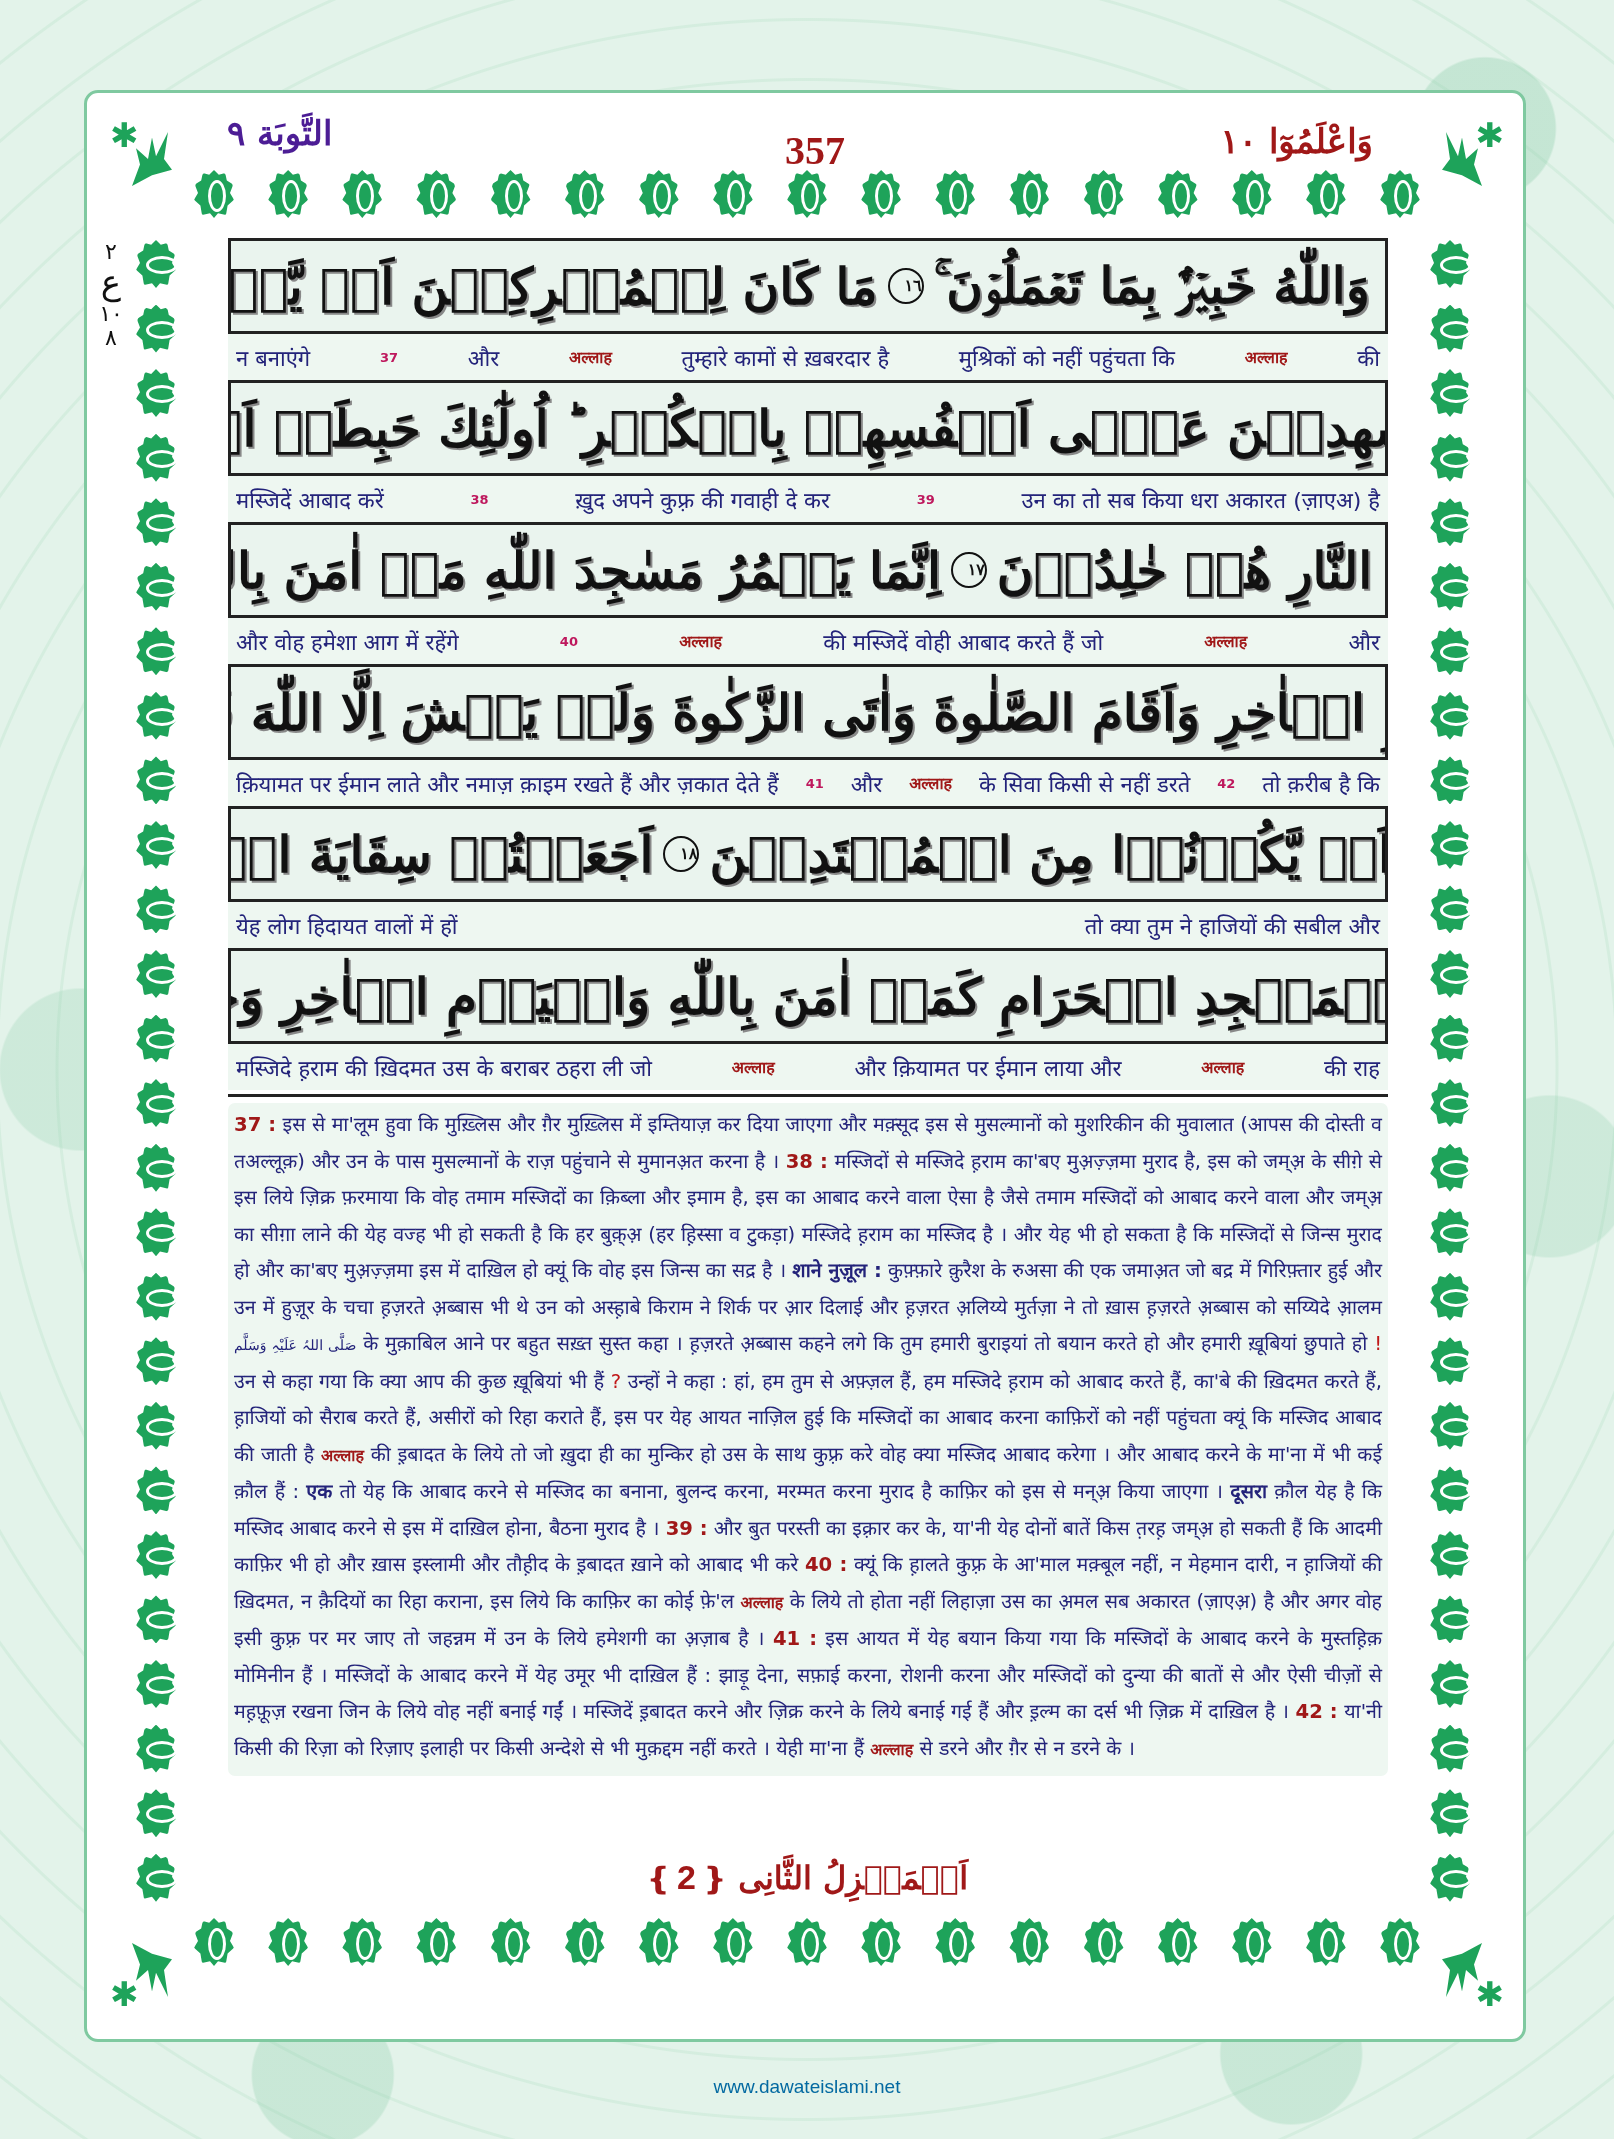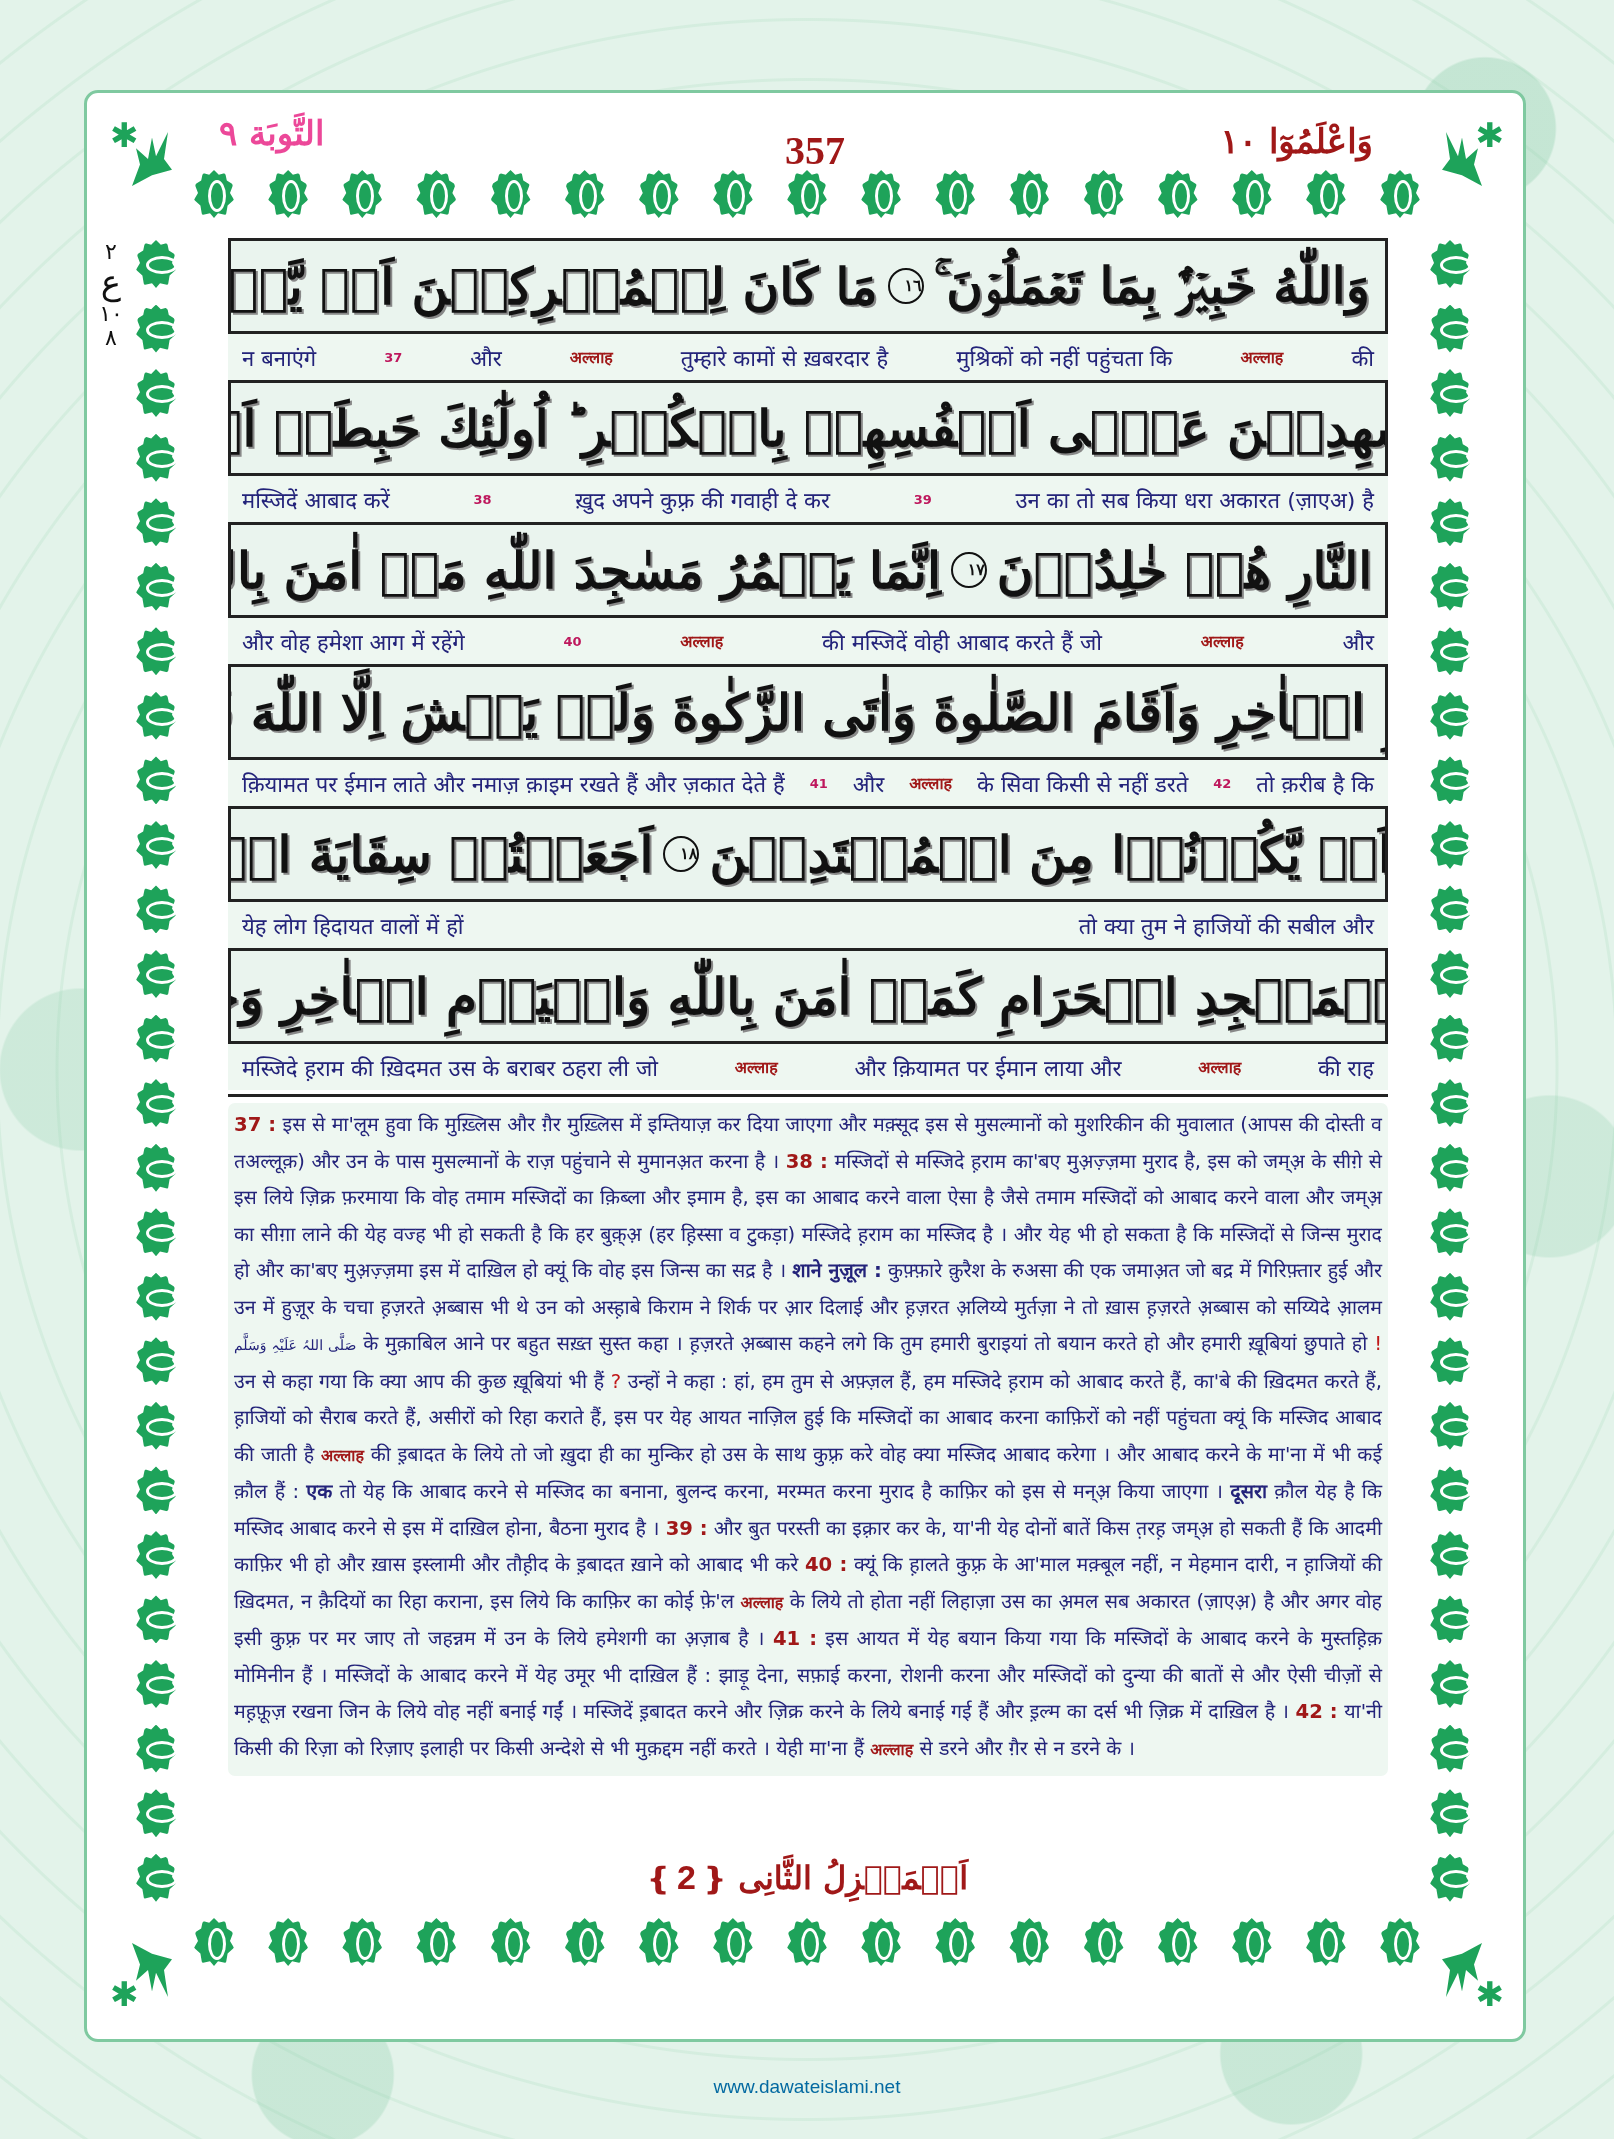--- a/index.html
+++ b/index.html
@@ -23,22 +23,22 @@
   .page {
     position: absolute; left: 84px; top: 90px; width: 1442px; height: 1952px;
     background: #ffffff;
     border: 3px solid #7fc9a0;
     border-radius: 14px;
   }
   .header {
     position: absolute; left: 0; right: 0; top: 20px; height: 60px;
   }
   .hdr-surah {
-    position: absolute; left: 132px; top: 0;
-    font-family: "DejaVu Serif", serif; font-size: 34px; color: #ec4899; direction: rtl;
+    position: absolute; left: 140px; top: 0;
+    font-family: "DejaVu Serif", serif; font-size: 34px; color: #4c1d95; direction: rtl;
     font-weight: bold;
   }
   .hdr-page {
     position: absolute; left: 0; right: 0; top: 14px; text-align: center;
     font-family: "Liberation Serif", serif; font-size: 40px; font-weight: bold; color: #a01818; padding-left: 20px;
   }
   .hdr-para {
     position: absolute; right: 150px; top: 8px;
     font-family: "DejaVu Serif", serif; font-size: 34px; color: #a01818; direction: rtl;
     font-weight: bold;
@@ -107,21 +107,21 @@
   }
   .ayah-box .marker {
     display: inline-block; width: 36px; height: 36px; border: 2px solid #111; border-radius: 50%;
     font-size: 16px; line-height: 32px; text-align: center; margin: 10px 10px; text-shadow: none; vertical-align: middle; padding-left: 20px;
   }
   .trans {
     height: 46px;
     background: #eef7f1;
     display: flex; justify-content: space-between; align-items: center;
     font-family: "DejaVu Sans", sans-serif; font-size: 22px; color: #23237a;
-    padding: 0 14px;
+    padding: 0 8px;
     white-space: nowrap;
   }
   .allah { color: #a01818; font-weight: bold; font-size: 16px; }
   .fn { color: #be185d; font-size: 13px; vertical-align: super; font-weight: bold; }
   .rule { height: 3px; background: #222; margin-top: 4px; }
 
   .commentary {
     background: #eef7f1;
     margin-top: 6px;
     padding: 4px 6px 8px 6px;

